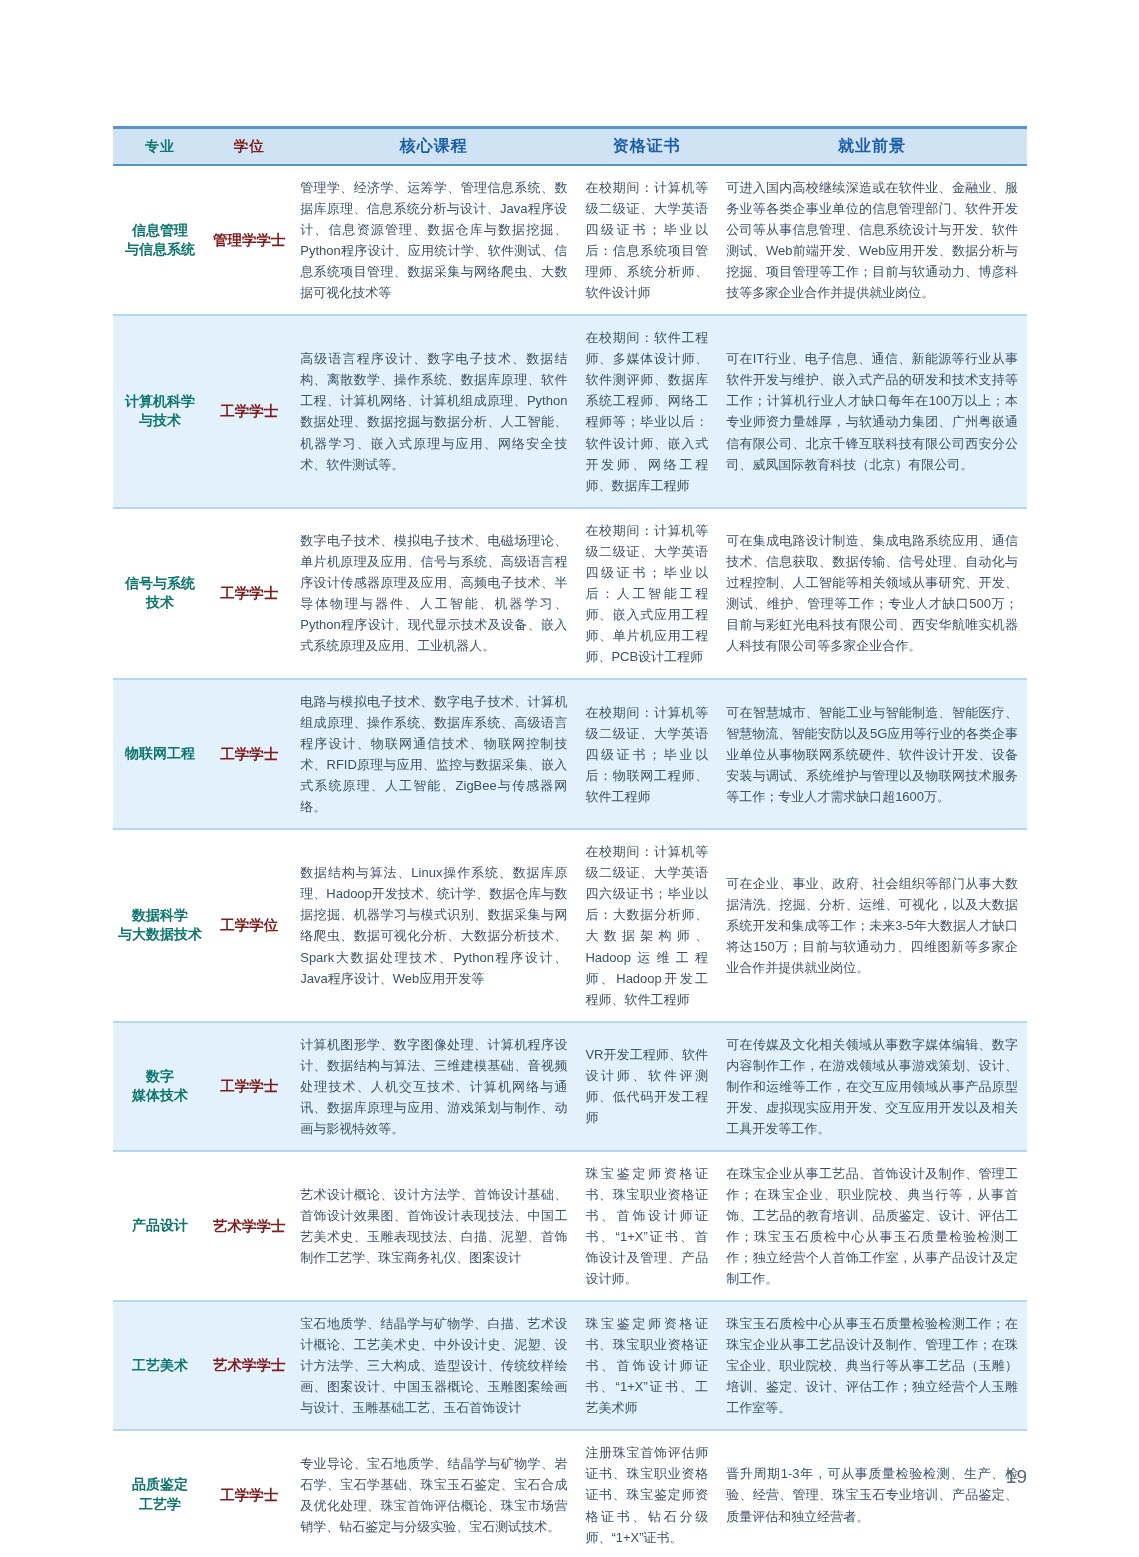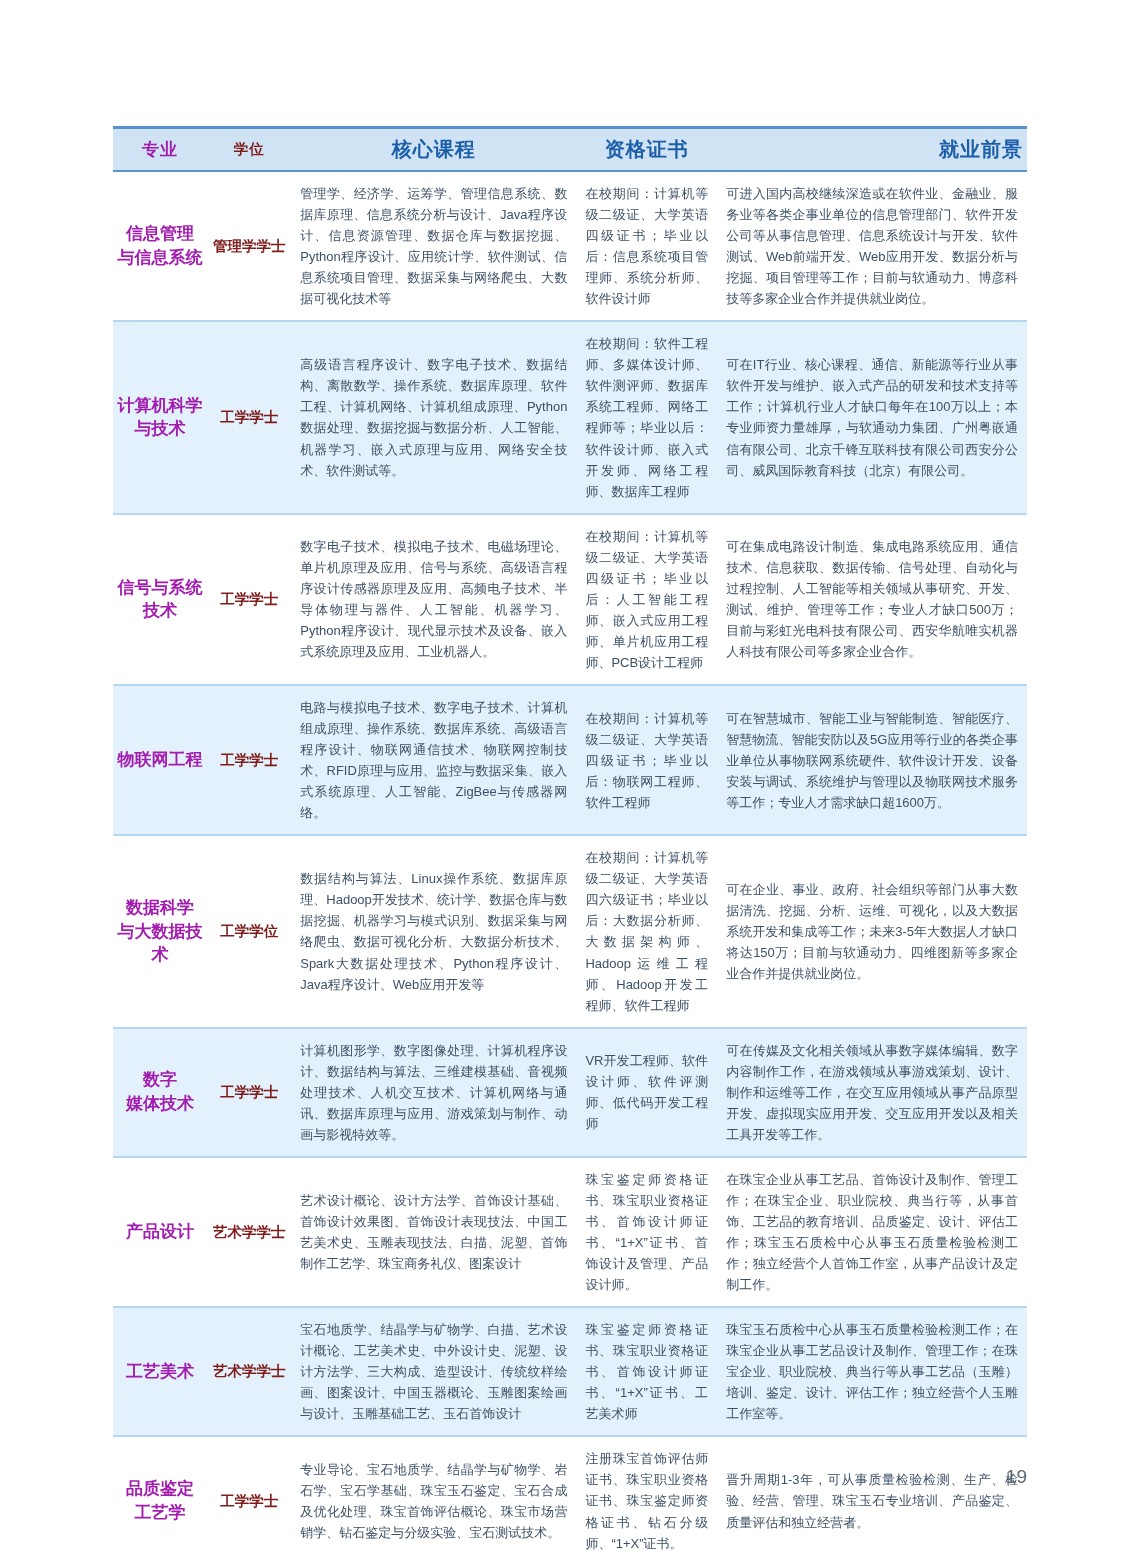--- a/index.html
+++ b/index.html
@@ -18,53 +18,53 @@
     width: 914px;
   }
   table.majors {
     width: 100%;
     border-collapse: collapse;
     border-top: 3px solid #5793cd;
   }
   thead th {
     background: #cfe3f5;
     color: #1c5fa8;
-    font-size: 20px;
+    font-size: 16px;
     font-weight: bold;
     padding: 7px 4px;
     border-bottom: 2px solid #5793cd;
     letter-spacing: 1px;
   }
   tbody tr { border-bottom: 2px solid #b5d7ef; background: #ffffff; }
   tbody tr:nth-child(even) { background: #e2f1fb; }
   tbody tr:last-child { border-bottom: none; }
   td { vertical-align: middle; padding: 11px 9px; }
   .col-major {
     width: 10.3%;
     text-align: center;
     font-weight: bold;
-    color: #a21caf;
-    font-size: 17px;
+    color: #0f766e;
+    font-size: 14px;
     line-height: 1.4;
     white-space: pre-line;
     padding-left: 2px;
     padding-right: 2px;
   }
   .col-degree {
     width: 9.2%;
     text-align: center;
     font-weight: bold;
     color: #7f1d1d;
     font-size: 14.5px;
     padding-left: 2px;
     padding-right: 2px;
   }
   .col-courses { width: 31.2%; }
   .col-cert   { width: 15.4%; }
-  .col-employ { width: 33.9%; text-align: right; }
+  .col-employ { width: 33.9%; }
   .body-text {
     font-size: 13px;
     color: #3d5166;
     line-height: 1.62;
     text-align: justify;
   }
   .page-number {
     position: absolute;
     right: 112px;
     top: 1466px;
@@ -95,21 +95,21 @@
     <td class="col-cert body-text">在校期间：计算机等级二级证、大学英语四级证书；毕业以后：信息系统项目管理师、系统分析师、软件设计师</td>
     <td class="col-employ body-text">可进入国内高校继续深造或在软件业、金融业、服务业等各类企事业单位的信息管理部门、软件开发公司等从事信息管理、信息系统设计与开发、软件测试、Web前端开发、Web应用开发、数据分析与挖掘、项目管理等工作；目前与软通动力、博彦科技等多家企业合作并提供就业岗位。</td>
   </tr>
 
   <tr>
     <td class="col-major">计算机科学
 与技术</td>
     <td class="col-degree">工学学士</td>
     <td class="col-courses body-text">高级语言程序设计、数字电子技术、数据结构、离散数学、操作系统、数据库原理、软件工程、计算机网络、计算机组成原理、Python数据处理、数据挖掘与数据分析、人工智能、机器学习、嵌入式原理与应用、网络安全技术、软件测试等。</td>
     <td class="col-cert body-text">在校期间：软件工程师、多媒体设计师、软件测评师、数据库系统工程师、网络工程师等；毕业以后：软件设计师、嵌入式开发师、网络工程师、数据库工程师</td>
-    <td class="col-employ body-text">可在IT行业、核心课程、通信、新能源等行业从事软件开发与维护、嵌入式产品的研发和技术支持等工作；计算机行业人才缺口每年在100万以上；本专业师资力量雄厚，与软通动力集团、广州粤嵌通信有限公司、北京千锋互联科技有限公司西安分公司、威凤国际教育科技（北京）有限公司。</td>
+    <td class="col-employ body-text">可在IT行业、电子信息、通信、新能源等行业从事软件开发与维护、嵌入式产品的研发和技术支持等工作；计算机行业人才缺口每年在100万以上；本专业师资力量雄厚，与软通动力集团、广州粤嵌通信有限公司、北京千锋互联科技有限公司西安分公司、威凤国际教育科技（北京）有限公司。</td>
   </tr>
 
   <tr>
     <td class="col-major">信号与系统
 技术</td>
     <td class="col-degree">工学学士</td>
     <td class="col-courses body-text">数字电子技术、模拟电子技术、电磁场理论、单片机原理及应用、信号与系统、高级语言程序设计传感器原理及应用、高频电子技术、半导体物理与器件、人工智能、机器学习、Python程序设计、现代显示技术及设备、嵌入式系统原理及应用、工业机器人。</td>
     <td class="col-cert body-text">在校期间：计算机等级二级证、大学英语四级证书；毕业以后：人工智能工程师、嵌入式应用工程师、单片机应用工程师、PCB设计工程师</td>
     <td class="col-employ body-text">可在集成电路设计制造、集成电路系统应用、通信技术、信息获取、数据传输、信号处理、自动化与过程控制、人工智能等相关领域从事研究、开发、测试、维护、管理等工作；专业人才缺口500万；目前与彩虹光电科技有限公司、西安华航唯实机器人科技有限公司等多家企业合作。</td>
   </tr>

